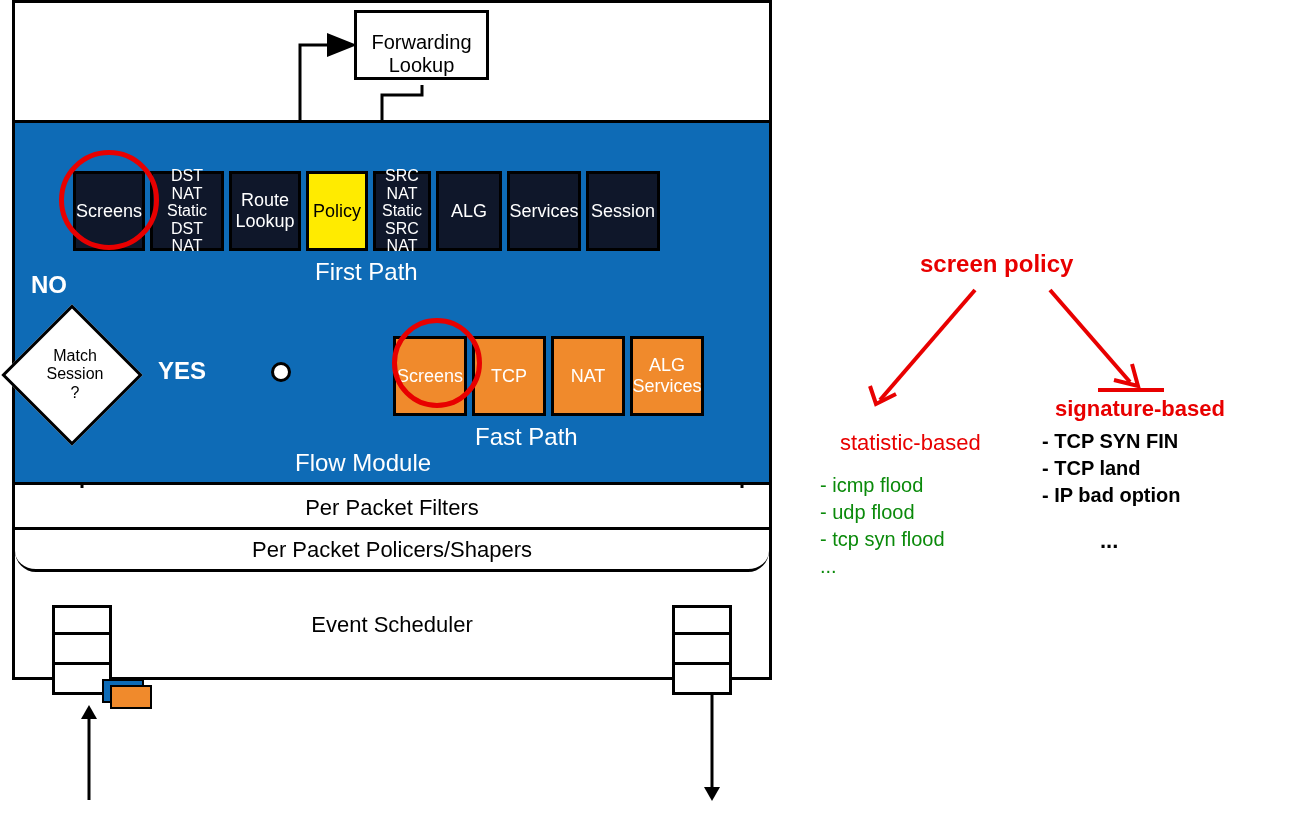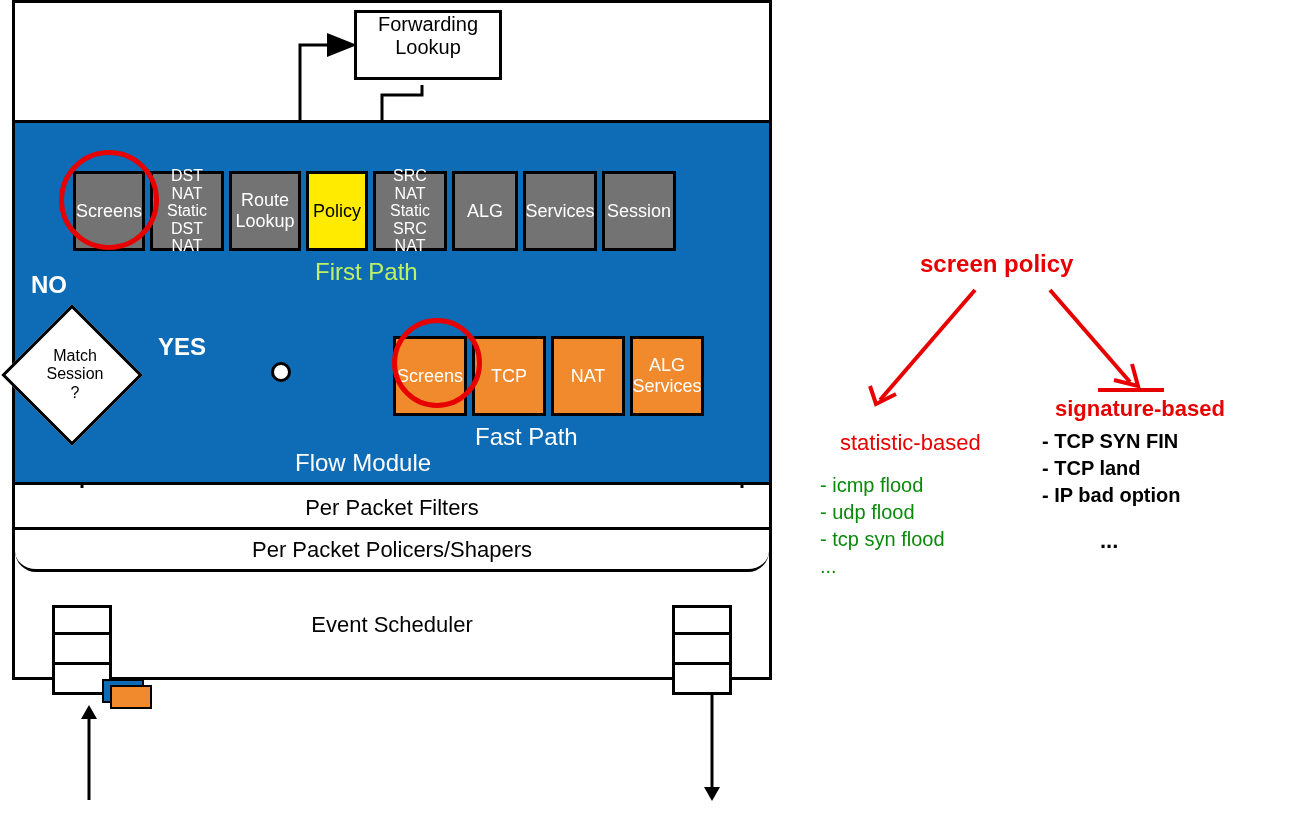--- a/index.html
+++ b/index.html
@@ -23,26 +23,26 @@
       left: 0;
       width: 760px;
       height: 680px;
       border: 3px solid #000;
       border-bottom: none;
     }
     .forwarding-lookup {
       position: absolute;
       top: 10px;
       left: 342px;
-      width: 148px;
+      width: 135px;
       height: 70px;
       border: 3px solid #000;
       background: #fff;
       display: flex;
-      align-items: flex-start;
+      align-items: flex-end;
       justify-content: center;
       text-align: center;
       font-size: 20px;
       z-index: 10;
     }
     .blue-module {
       position: absolute;
       top: 120px;
       left: 3px;
       width: 754px;
@@ -53,43 +53,43 @@
     }
     .first-path-row {
       position: absolute;
       top: 48px;
       left: 58px;
       display: flex;
       gap: 5px;
     }
     .fp-box {
       border: 3px solid #000;
-      background: #737373;
+      background: #0f172a;
       color: #fff;
       font-size: 18px;
       display: flex;
       align-items: center;
       justify-content: center;
       text-align: center;
       height: 80px;
       padding: 0 4px;
     }
     .fp-screens { width: 72px; }
     .fp-dstnat { width: 74px; font-size: 16px; line-height: 1.1; }
     .fp-route { width: 72px; }
     .fp-policy { width: 62px; background: #ffeb00; color: #000; }
-    .fp-srcnat { width: 74px; font-size: 16px; line-height: 1.1; }
+    .fp-srcnat { width: 58px; font-size: 16px; line-height: 1.1; }
     .fp-alg { width: 66px; }
     .fp-services { width: 74px; }
     .fp-session { width: 74px; }
     .first-path-label {
       position: absolute;
       top: 135px;
       left: 300px;
-      color: #bef264;
+      color: #ffffff;
       font-size: 24px;
     }
     .fast-path-row {
       position: absolute;
       top: 213px;
       left: 378px;
       display: flex;
       gap: 5px;
     }
     .fast-box {
@@ -122,21 +122,21 @@
     .no-label {
       position: absolute;
       top: 148px;
       left: 16px;
       color: #fff;
       font-weight: bold;
       font-size: 24px;
     }
     .yes-label {
       position: absolute;
-      top: 210px;
+      top: 234px;
       left: 143px;
       color: #fff;
       font-weight: bold;
       font-size: 24px;
       text-align: right;
     }
     .circle-marker {
       position: absolute;
       border: 5px solid #e80000;
       border-radius: 50%;

